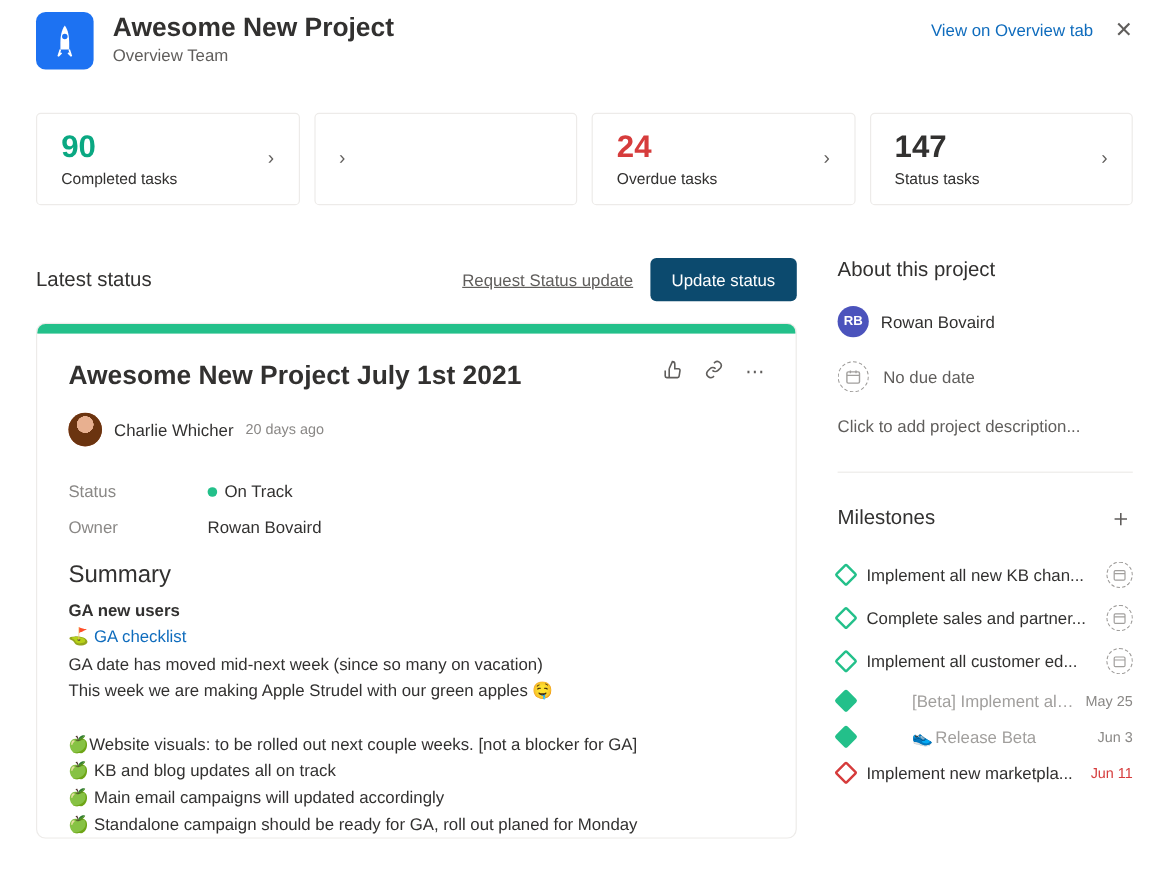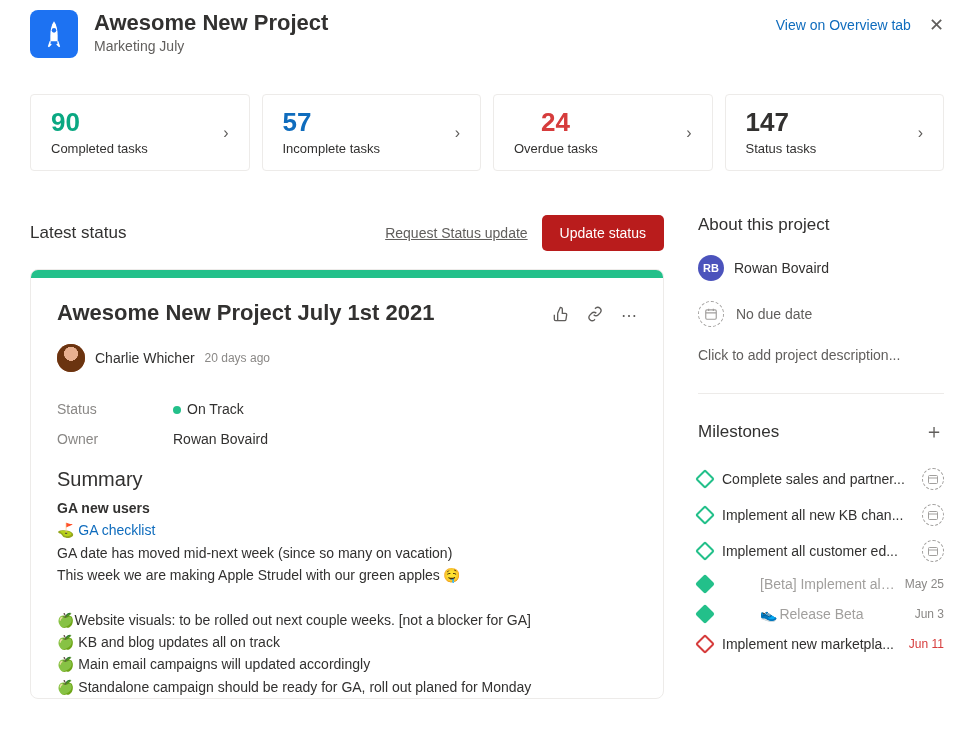--- a/index.html
+++ b/index.html
@@ -16,35 +16,35 @@
   .overview-link { color: #0f6cbd; font-size: 14px; cursor: pointer; }
   .close-x { font-size: 18px; color: #605e5c; cursor: pointer; }
   
   .stats { display: flex; gap: 12px; margin-bottom: 44px; }
   .stat-card { flex: 1; border: 1px solid #edebe9; border-radius: 4px; padding: 14px 20px; display: flex; align-items: center; justify-content: space-between; cursor: pointer; }
   .stat-card .num { font-size: 26px; font-weight: 600; line-height: 1; }
   .stat-card .lbl { font-size: 13px; color: #323130; margin-top: 6px; }
   .stat-card .chev { color: #605e5c; }
   .num-completed { color: #0aa882; }
   .num-incomplete { color: #0f6cbd; }
-  .num-overdue { color: #d63c3c; margin-left: 27px; }
+  .num-overdue { color: #d63c3c; }
   
   .main { display: flex; gap: 34px; }
   .left { flex: 1; min-width: 0; }
   .right { width: 246px; flex-shrink: 0; }
   
   .status-header { display: flex; align-items: center; margin-bottom: 18px; }
   .status-header h2 { font-size: 17px; font-weight: 400; flex: 1; }
   .request-link { font-size: 14px; color: #605e5c; text-decoration: underline; margin-right: 14px; cursor: pointer; }
-  .update-btn { background: #b91c1c; color: #fff; border: none; padding: 10px 18px; border-radius: 5px; font-size: 14px; cursor: pointer; }
+  .update-btn { background: #0c4a6e; color: #fff; border: none; padding: 10px 18px; border-radius: 5px; font-size: 14px; cursor: pointer; }
   
   .status-card { border: 1px solid #edebe9; border-radius: 8px; overflow: hidden; }
   .status-card .stripe { height: 8px; background: #23c08a; }
   .status-card .inner { padding: 22px 26px 0 26px; }
-  .post-title-row { display: flex; align-items: flex-end; }
+  .post-title-row { display: flex; align-items: flex-start; }
   .post-title { font-size: 22px; font-weight: 600; flex: 1; }
   .post-actions { display: flex; gap: 18px; color: #605e5c; }
   .post-actions span { cursor: pointer; }
   .author-row { display: flex; align-items: center; gap: 10px; margin-top: 18px; }
   .avatar { width: 28px; height: 28px; border-radius: 50%; background: #a0522d; position: relative; overflow: hidden; }
   .avatar::after { content:""; position:absolute; inset:0; background: radial-gradient(circle at 50% 35%, #e8b090 30%, transparent 31%), linear-gradient(#6b3410,#6b3410); }
   .author-name { font-size: 14px; color: #323130; }
   .post-time { font-size: 12px; color: #8a8886; text-align: center; }
   
   .meta-table { margin-top: 22px; font-size: 14px; }
@@ -93,41 +93,37 @@
   <div class="header">
     <div class="project-icon">
       <svg viewBox="0 0 24 32" fill="none">
           <path d="M12 2 C15 6 16 12 16 18 L16 24 L8 24 L8 18 C8 12 9 6 12 2 Z" fill="#fff"></path>
           <circle cx="12" cy="12" r="2.5" fill="#1d72f2"></circle>
           <path d="M8 24 L6 30 L9 27 M16 24 L18 30 L15 27" stroke="#fff" stroke-width="1.5" fill="none"></path>
         </svg>
     </div>
     <div class="header-text">
       <h1>Awesome New Project</h1>
-      <div class="team">Marketing July</div>
+      <div class="team">Overview Team</div>
     </div>
     <div class="header-actions">
       <span class="overview-link">View on Overview tab</span>
       <span class="close-x">✕</span>
     </div>
   </div>
 
   <div class="stats">
     <div class="stat-card">
       <div>
         <div class="num num-completed">90</div>
         <div class="lbl">Completed tasks</div>
       </div>
       <span class="chev">›</span>
     </div>
     <div class="stat-card">
-      <div>
-        <div class="num num-incomplete">57</div>
-        <div class="lbl">Incomplete tasks</div>
-      </div>
       <span class="chev">›</span>
     </div>
     <div class="stat-card">
       <div>
         <div class="num num-overdue">24</div>
         <div class="lbl">Overdue tasks</div>
       </div>
       <span class="chev">›</span>
     </div>
     <div class="stat-card">
@@ -219,31 +215,31 @@
       <div class="divider"></div>
 
       <div class="mile-h-row">
         <h2 class="mile-h">Milestones</h2>
         <span class="plus">＋</span>
       </div>
 
       <div id="milestones-list">
           <div class="mile-item">
             <span class="diamond d-open"></span>
-            <span class="nm">Complete sales and partner...</span>
+            <span class="nm">Implement all new KB chan...</span>
             <span class="dashed-date">
               <svg viewBox="0 0 24 24" fill="none" stroke="currentColor" stroke-width="2">
                 <rect x="3" y="5" width="18" height="16" rx="2"></rect>
                 <path d="M3 10h18"></path>
               </svg>
             </span>
           </div>
           <div class="mile-item">
             <span class="diamond d-open"></span>
-            <span class="nm">Implement all new KB chan...</span>
+            <span class="nm">Complete sales and partner...</span>
             <span class="dashed-date">
               <svg viewBox="0 0 24 24" fill="none" stroke="currentColor" stroke-width="2">
                 <rect x="3" y="5" width="18" height="16" rx="2"></rect>
                 <path d="M3 10h18"></path>
               </svg>
             </span>
           </div>
           <div class="mile-item">
             <span class="diamond d-open"></span>
             <span class="nm">Implement all customer ed...</span>

